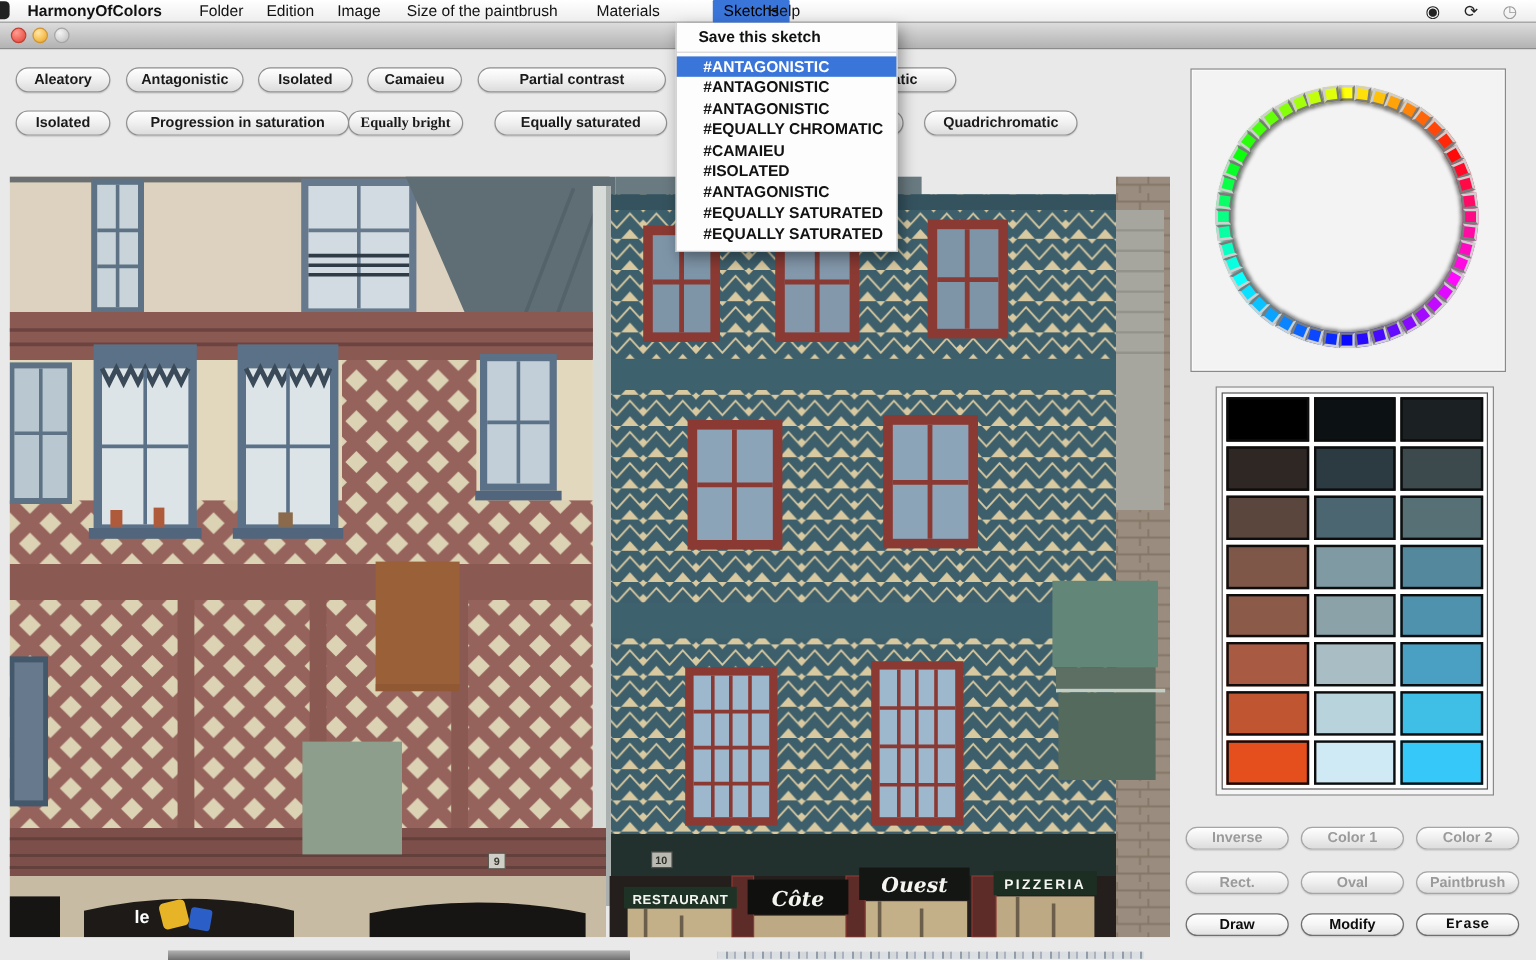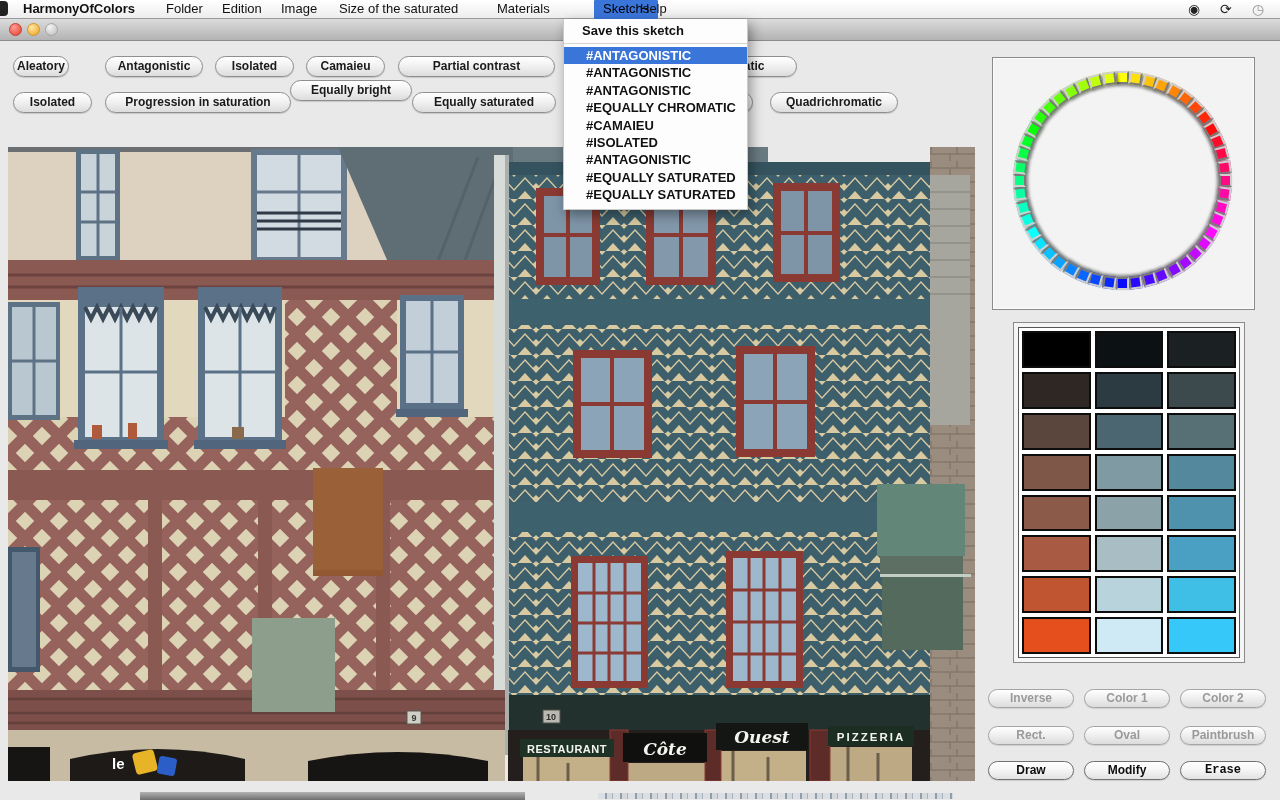--- a/index.html
+++ b/index.html
@@ -72,49 +72,49 @@
 </head>
 <body>
 
 <div id="menubar">
   <div id="apple-stub"></div>
   <div class="mb-item app" style="left:14px">HarmonyOfColors</div>
   <div id="mb-items">
       <div class="mb-item" style="left: 157px;">Folder</div>
       <div class="mb-item" style="left: 213px;">Edition</div>
       <div class="mb-item" style="left: 272px;">Image</div>
-      <div class="mb-item" style="left: 330px;">Size of the saturated</div>
+      <div class="mb-item" style="left: 330px;">Size of the paintbrush</div>
       <div class="mb-item" style="left: 488px;">Materials</div>
       <div class="mb-item active" style="left: 560px;">Sketchs</div>
       <div class="mb-item" style="left: 631px;">Help</div>
       <div class="mb-status" style="left: 1188px;">◉</div>
       <div class="mb-status" style="left: 1220px;">⟳</div>
       <div class="mb-status" style="left: 1252px; color: rgb(154, 154, 154);">◷</div>
     </div>
   <div id="mb-status"></div>
 </div>
 
 <div id="titlebar">
   <div id="tl-close" class="tl"></div>
   <div id="tl-min" class="tl"></div>
   <div id="tl-zoom" class="tl"></div>
 </div>
 
 <div id="harmony-row1">
-    <div class="pill" style="left: 13px; top: 56px; width: 56px;">Aleatory</div>
+    <div class="pill" style="left: 13px; top: 56px; width: 79px;">Aleatory</div>
     <div class="pill" style="left: 105px; top: 56px; width: 98px;">Antagonistic</div>
     <div class="pill" style="left: 215px; top: 56px; width: 79px;">Isolated</div>
     <div class="pill" style="left: 306px; top: 56px; width: 79px;">Camaieu</div>
     <div class="pill" style="left: 398px; top: 56px; width: 157px;">Partial contrast</div>
     <div class="pill" style="left: 660px; top: 56px; width: 137px;">Trichromatic</div>
   </div>
 <div id="harmony-row2">
     <div class="pill" style="left: 13px; top: 92px; width: 79px;">Isolated</div>
     <div class="pill" style="left: 105px; top: 92px; width: 186px;">Progression in saturation</div>
-    <div class="pill" style="left: 290px; top: 80px; width: 122px;">Equally bright</div>
+    <div class="pill" style="left: 290px; top: 92px; width: 96px; font-family: Liberation Serif, serif;">Equally bright</div>
     <div class="pill" style="left: 412px; top: 92px; width: 144px;">Equally saturated</div>
     <div class="pill" style="left: 620px; top: 92px; width: 133px;"></div>
     <div class="pill" style="left: 770px; top: 92px; width: 128px;">Quadrichromatic</div>
   </div>
 
 <svg id="photo" viewBox="0 0 967 634">
   <defs>
     <pattern id="latt" width="34" height="34" patternUnits="userSpaceOnUse">
       <rect width="34" height="34" fill="#dcd2b4"></rect>
       <path d="M-4,-4 L38,38 M38,-4 L-4,38" stroke="#96625c" stroke-width="11"></path>

